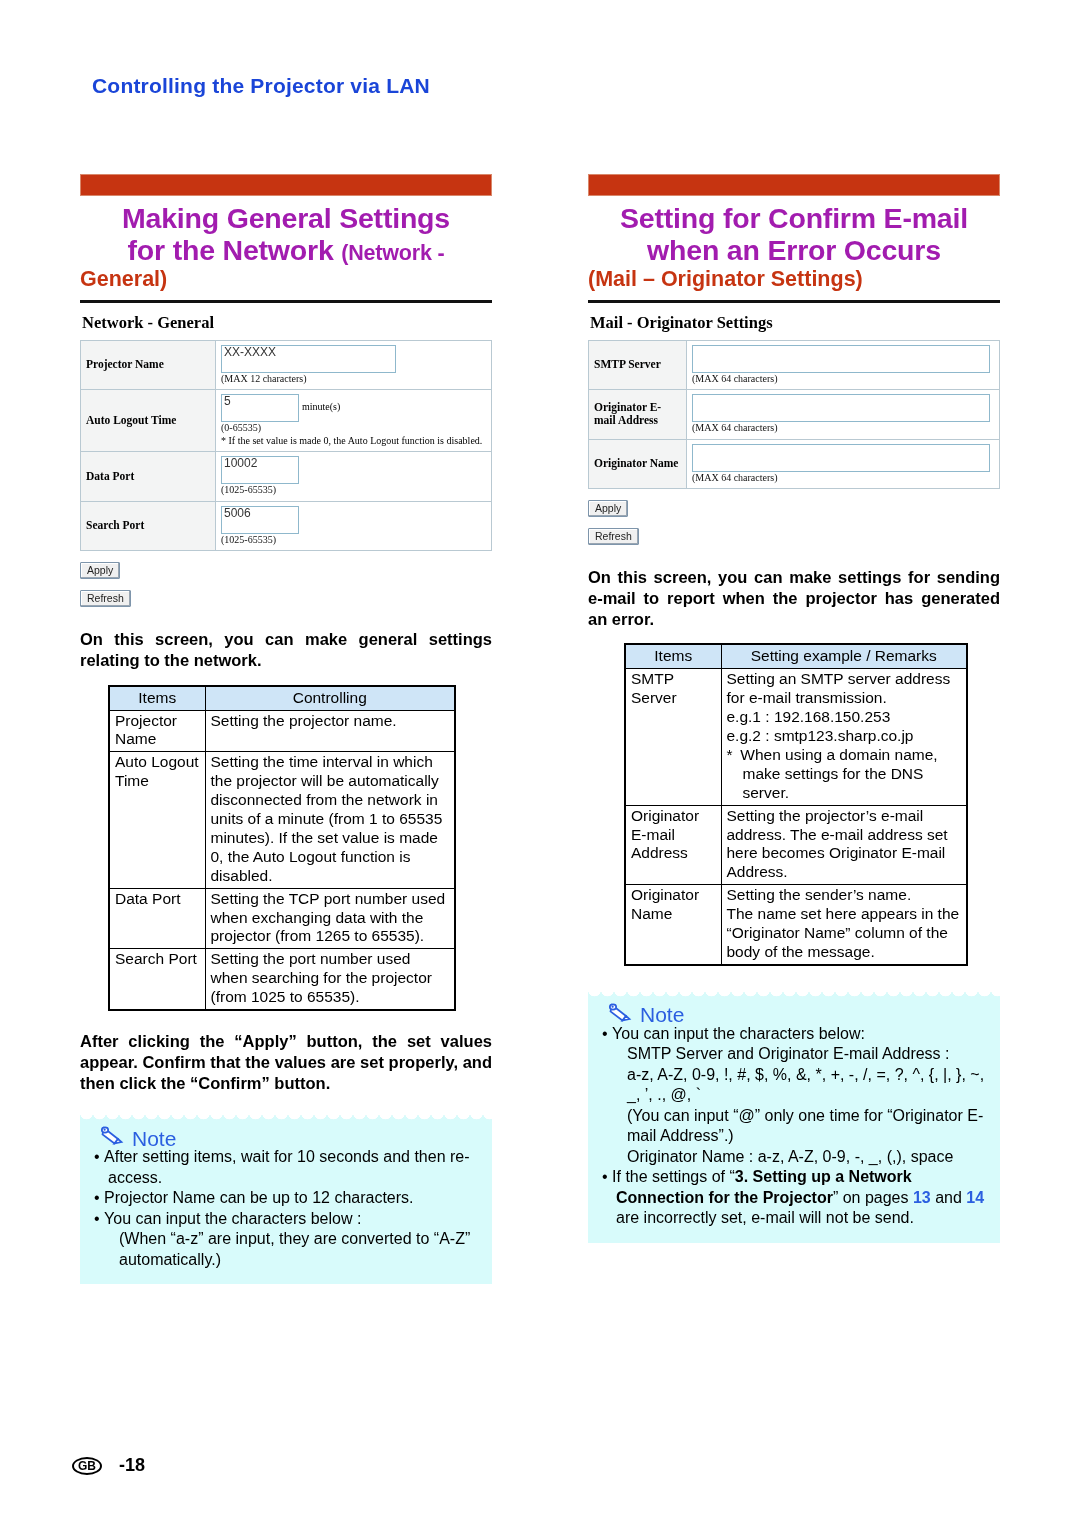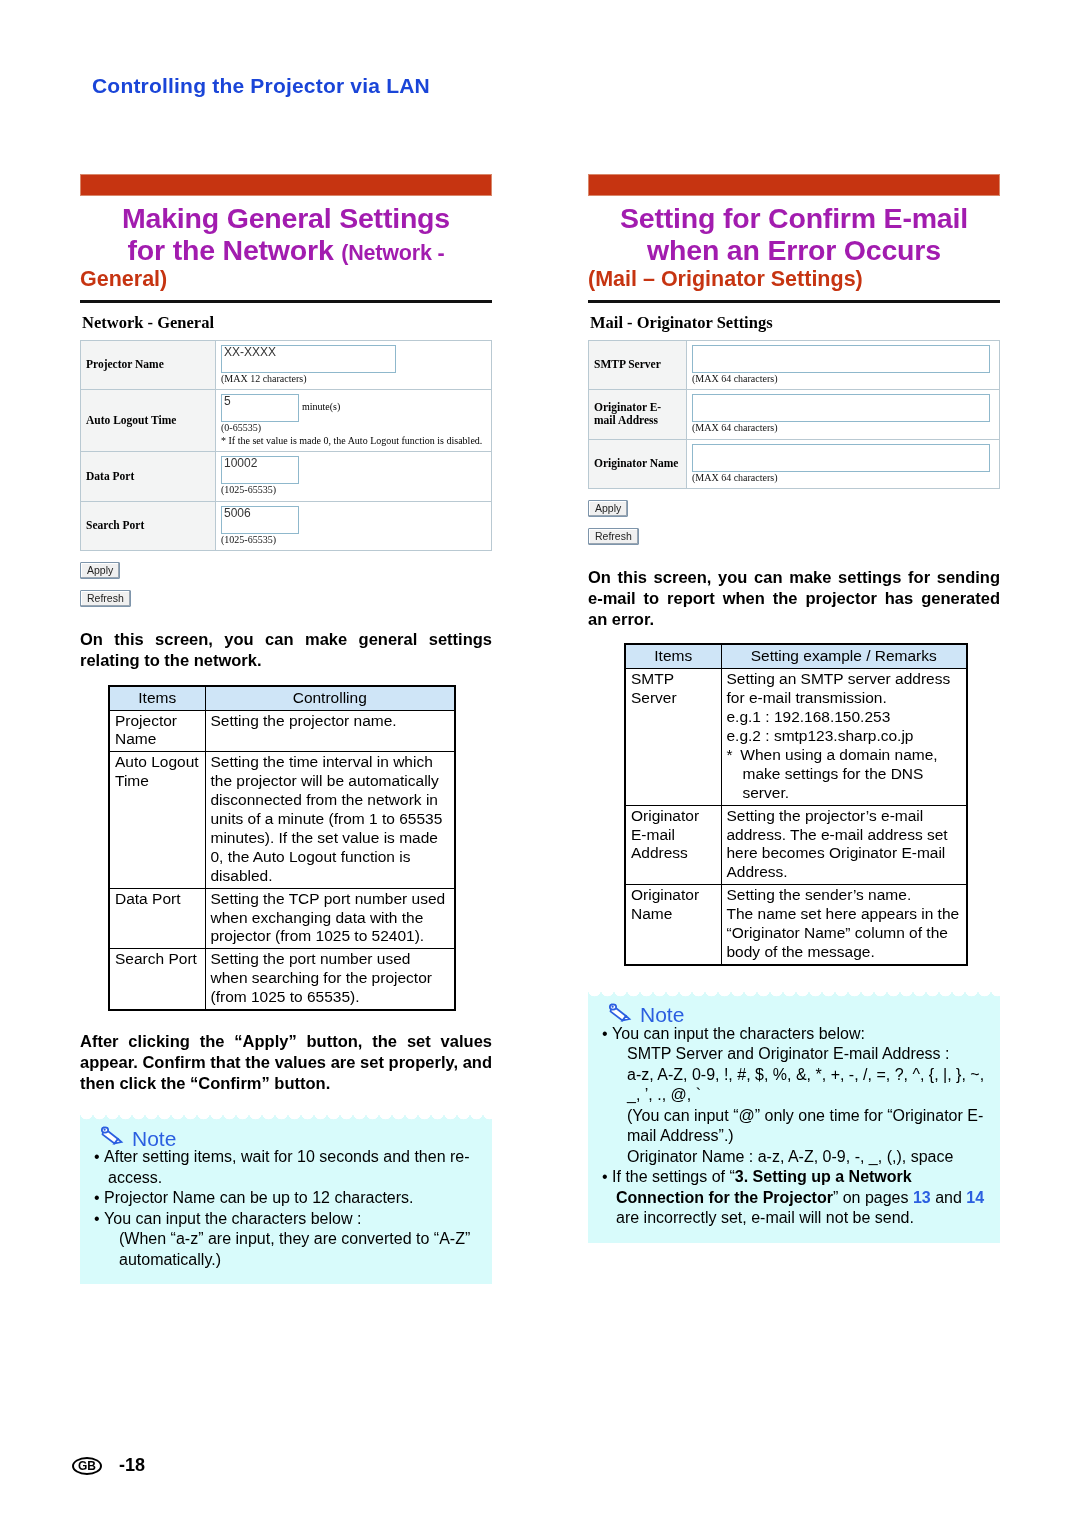--- a/index.html
+++ b/index.html
@@ -243,21 +243,21 @@
     <tr>
       <td class="it">Projector Name</td>
       <td>Setting the projector name.</td>
     </tr>
     <tr>
       <td class="it">Auto Logout Time</td>
       <td>Setting the time interval in which the projector will be automatically disconnected from the network in units of a minute (from 1 to 65535 minutes). If the set value is made 0, the Auto Logout function is disabled.</td>
     </tr>
     <tr>
       <td class="it">Data Port</td>
-      <td>Setting the TCP port number used when exchanging data with the projector (from 1025 to 52401).</td>
+      <td>Setting the TCP port number used when exchanging data with the projector (from 1265 to 65535).</td>
     </tr>
     <tr>
       <td class="it">Search Port</td>
       <td>Setting the port number used when searching for the projector (from 1025 to 65535).</td>
     </tr>
   </tbody>
     </table>
 
   <div class="para" style="margin-top:20px;">After clicking the “Apply” button, the set values appear. Confirm that the values are set properly, and then click the “Confirm” button.</div>
 

